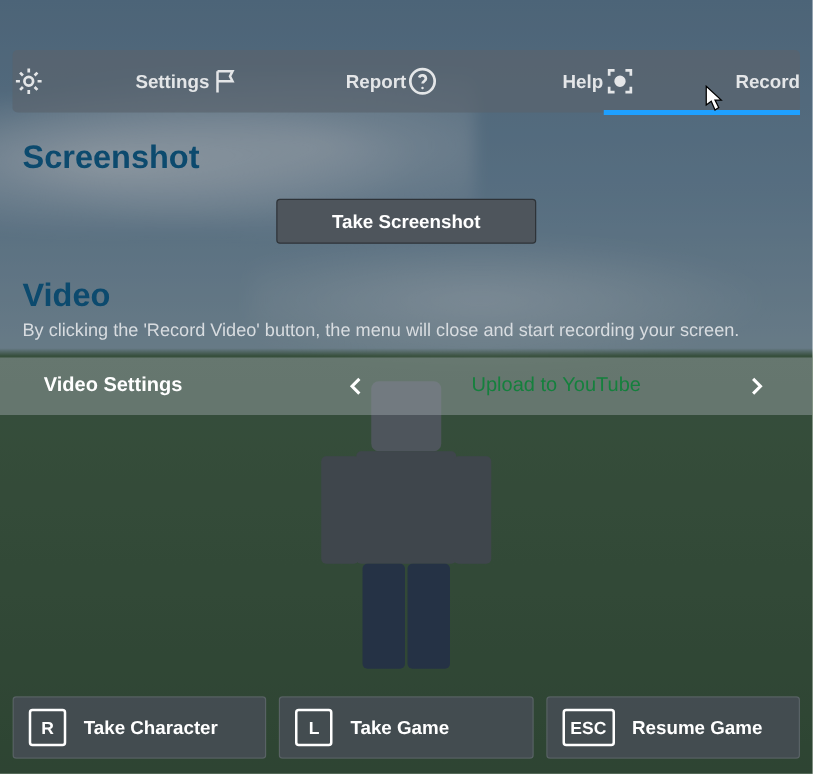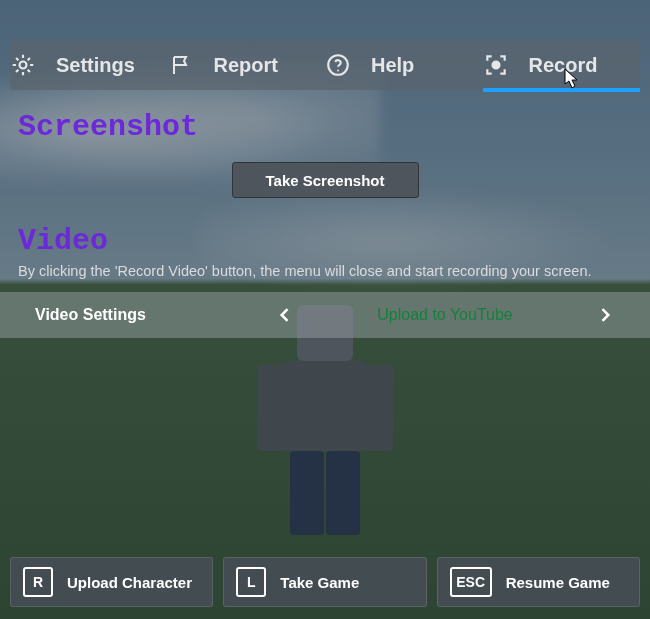--- a/index.html
+++ b/index.html
@@ -36,38 +36,38 @@
   .char-leg-l { position:absolute; left:40px; top:146px; width:34px;height:84px;background:#2f3e55;border-radius:4px;}
   .char-leg-r { position:absolute; right:40px; top:146px; width:34px;height:84px;background:#2f3e55;border-radius:4px;}
 
   .tabbar {
     position: absolute; top: 40px; left: 10px; right: 10px; height: 50px;
     background: rgba(90,100,110,0.7);
     border-radius: 4px;
     display: flex;
   }
   .tab {
-    flex: 1; display: flex; align-items: center; justify-content: flex-start;
-    gap: 20px; color: #e4e6e8; font-size: 20px; font-weight: 600;
+    flex: 1; display: flex; align-items: center; justify-content: space-between;
+    gap: 20px; color: #e4e6e8; font-size: 15px; font-weight: 600;
     cursor: pointer; position: relative;
   }
   .tab .icon { width: 26px; height: 26px; display:flex;align-items:center;justify-content:center; }
   .tab.active::after {
     content:""; position:absolute; left:0; right:0; bottom:-2px; height:4px;
     background:#1ea0ff;
   }
   .cursor {
     position:absolute; top: 68px; left: 564px; width:16px;height:22px; pointer-events:none;
   }
 
   .content { position:absolute; top:100px; left:18px; right:18px; }
-  h2.section-title { font-size:30px; font-weight:700; color:#6d28d9; margin-top:10px;font-family:Liberation Mono, monospace; }
+  h2.section-title { font-size:26px; font-weight:700; color:#0c4a6e; margin-top:10px; }
   p.section-desc { font-size:14.5px; color:#d8dce0; margin-top:4px; line-height:1.35; }
   .btn-primary {
-    display:block; margin:18px 0 0 0; width:187px; height:36px;
+    display:block; margin:18px 0 0 0; width:208px; height:36px;
     background:#4e555c; border:1px solid #2e3338; color:#fff;
     font-size:15px; font-weight:700; border-radius:3px; cursor:pointer;
   }
   .btn-row-center { display:flex; justify-content:center; }
 
   .selector-row {
     margin-top:10px; margin-left:-18px; margin-right:-18px;
     background: rgba(160,168,174,0.45);
     height:46px; display:flex; align-items:center; padding:0 35px;
     color:#fff; font-weight:700; font-size:16px;
@@ -178,21 +178,21 @@
           <path d="M9 5 L16 12 L9 19"></path>
         </svg>
     </div>
   </div>
 
 </div>
 
 <div class="bottom-bar">
   <div class="bottom-btn">
     <span class="keycap">R</span>
-    <span>Upload Character</span>
+    <span>Take Character</span>
   </div>
   <div class="bottom-btn">
     <span class="keycap">L</span>
     <span>Take Game</span>
   </div>
   <div class="bottom-btn">
     <span class="keycap wide">ESC</span>
     <span>Resume Game</span>
   </div>
 </div>

